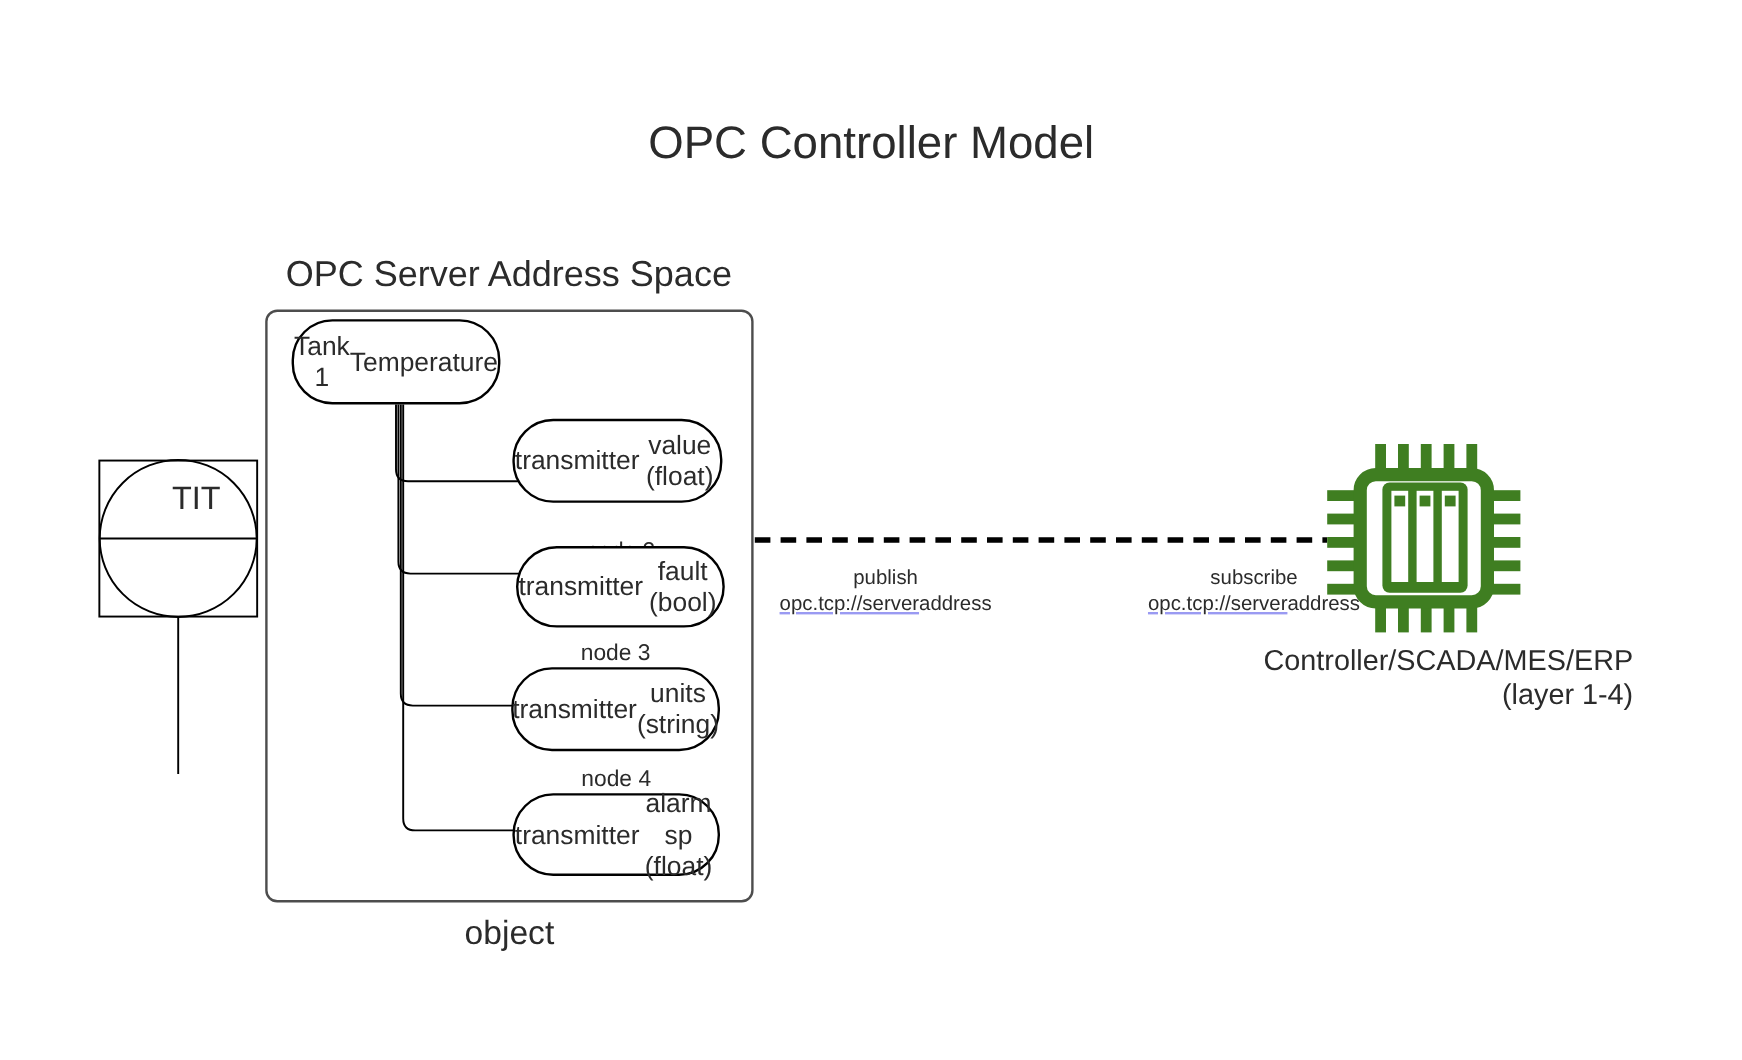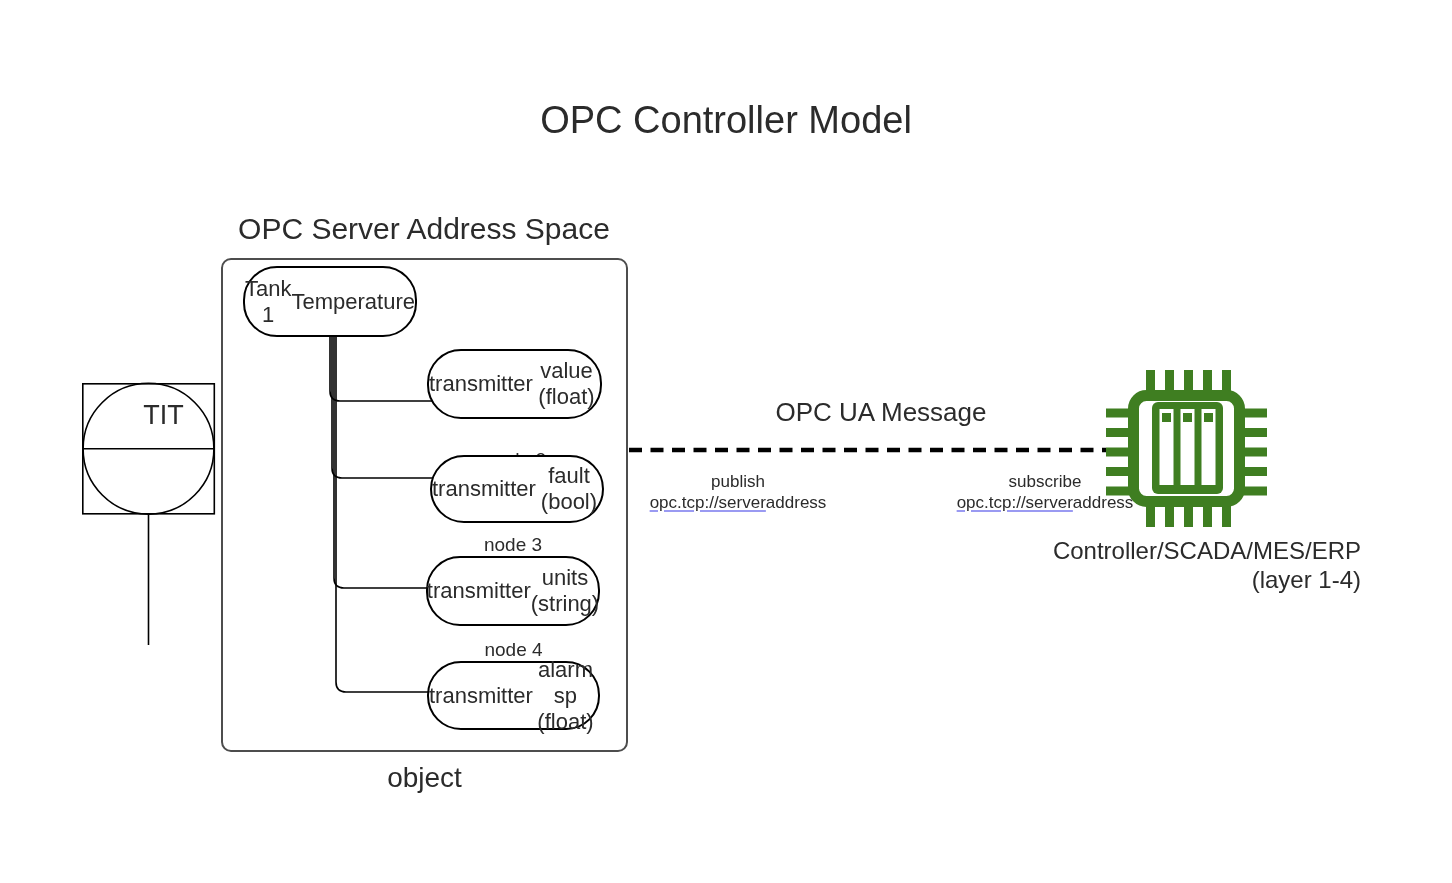--- a/index.html
+++ b/index.html
@@ -159,21 +159,20 @@
   </div>
 
   <div class="abs ctr node-tag tag-n4">node 4</div>
   <div class="abs oval oval-n4">
     <span>transmitter</span>
     <span>alarm sp (float)</span>
   </div>
 
   <div class="abs ctr object-caption">object</div>
 
-  <div class="abs ctr ua-label">OPC UA Message</div>
 
   <div class="abs ctr endpoint publish">
     <div>publish</div>
     <div><span class="ulink">opc.tcp://server</span><span>address</span></div>
   </div>
 
   <div class="abs ctr endpoint subscribe">
     <div>subscribe</div>
     <div><span class="ulink">opc.tcp://server</span><span>address</span></div>
   </div>

